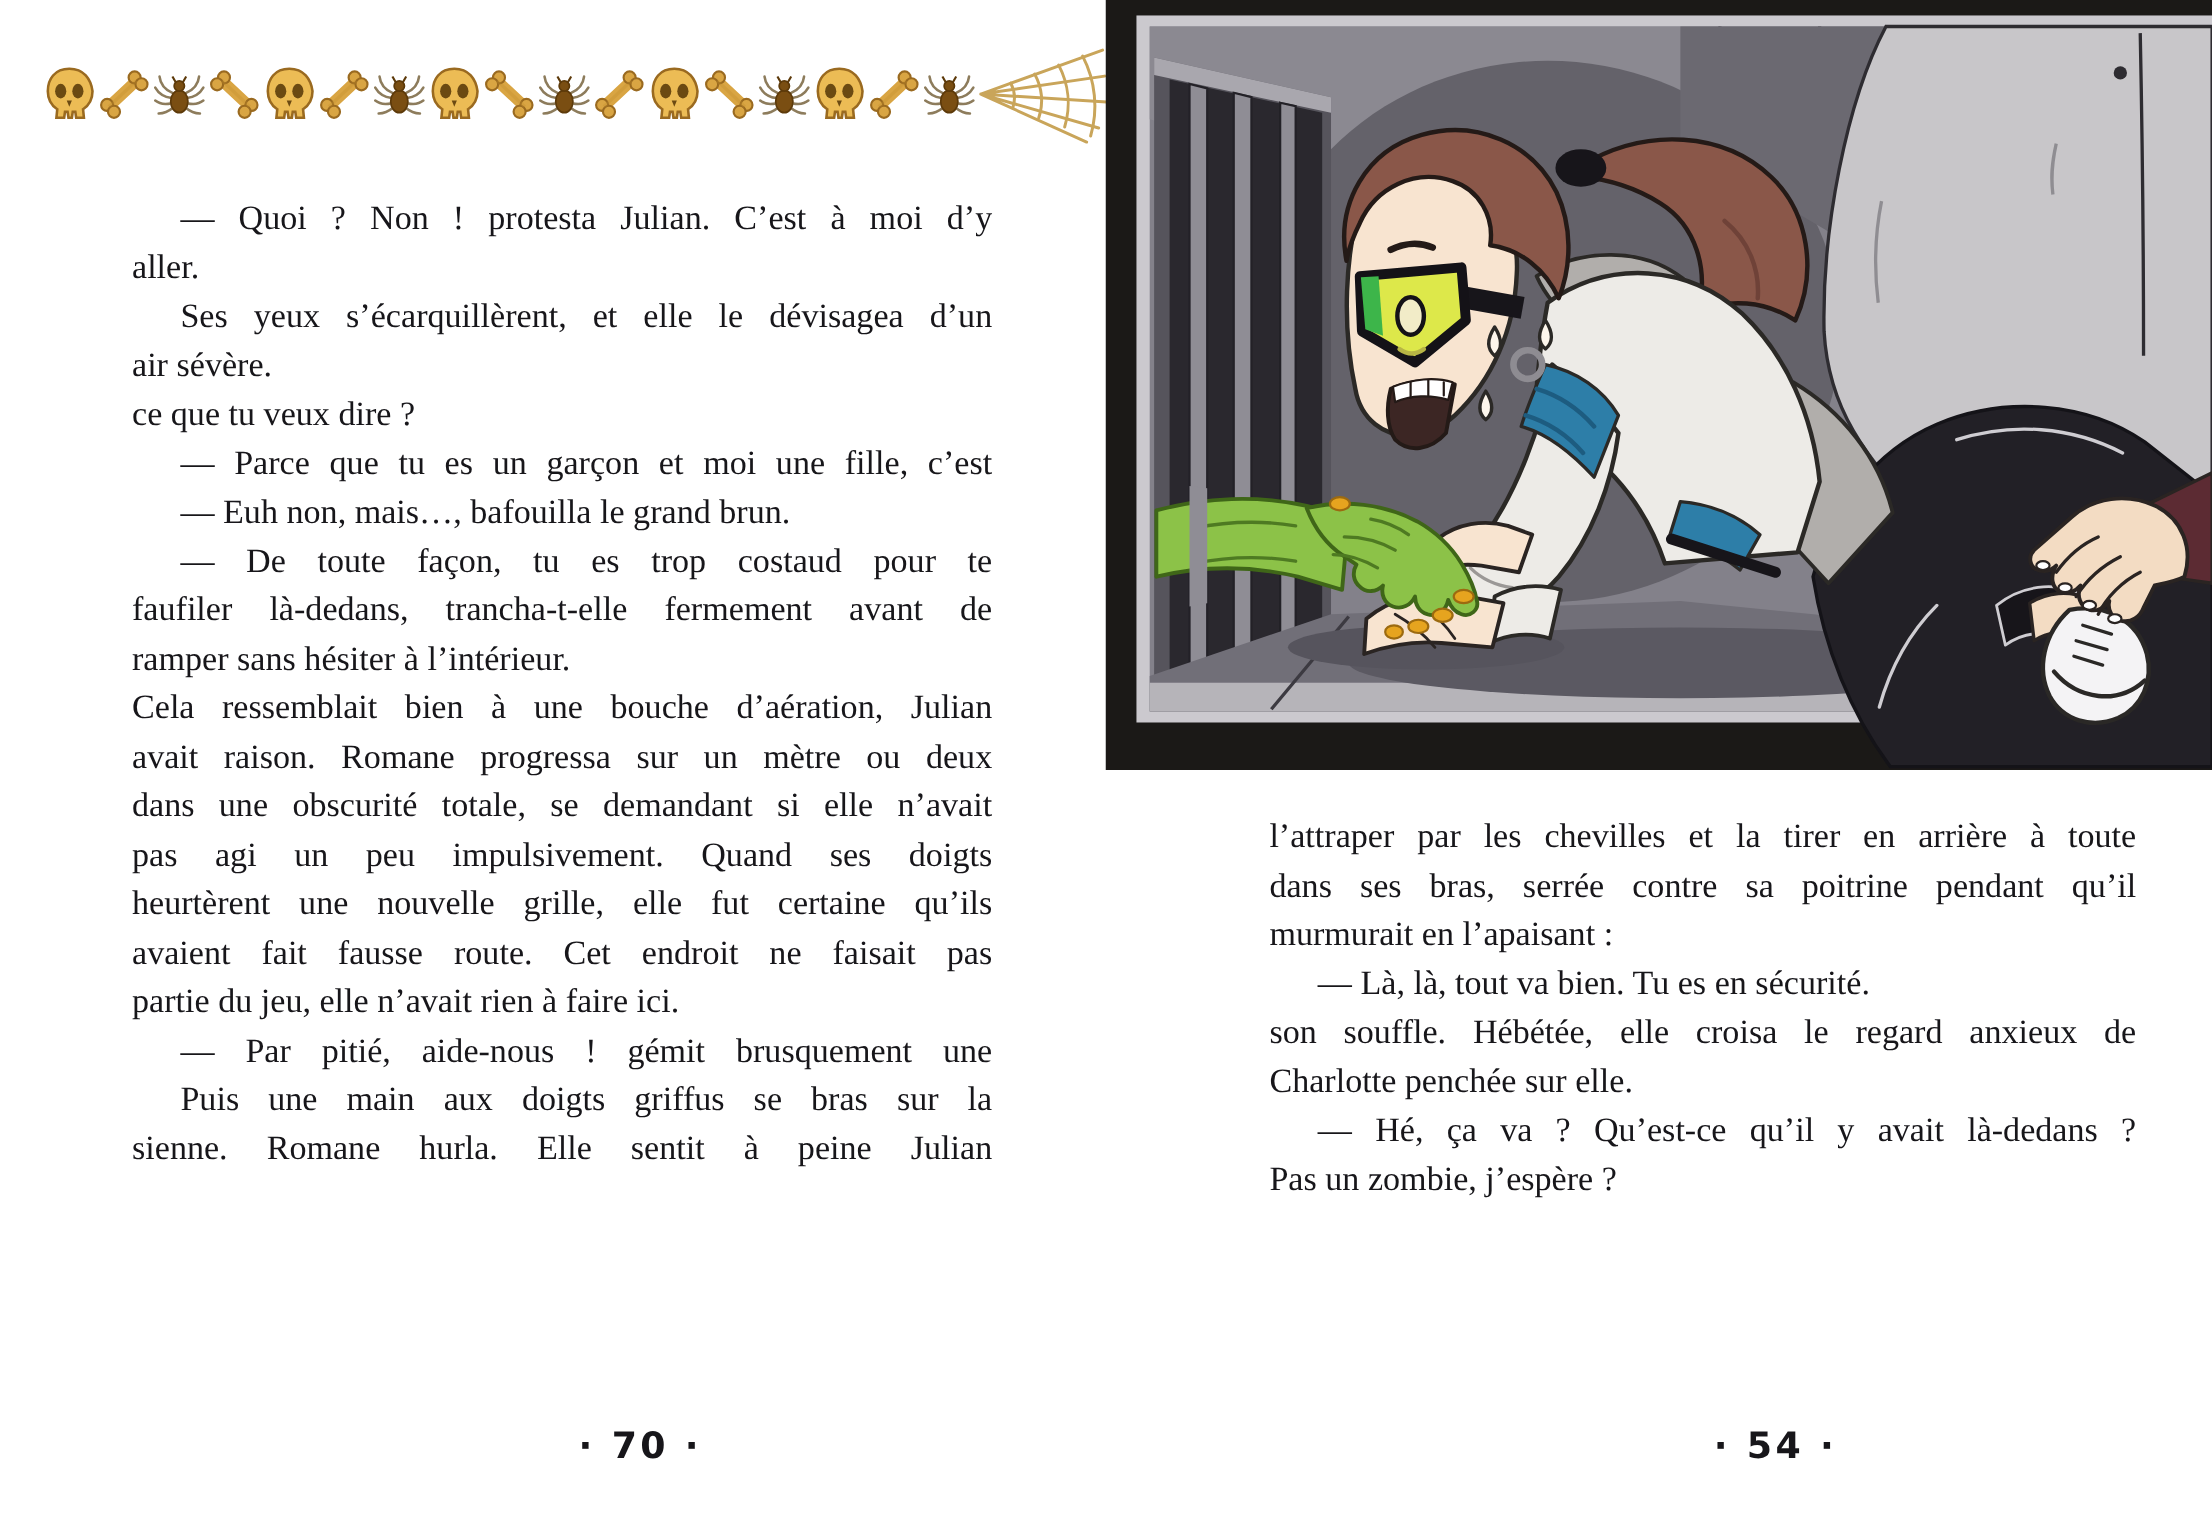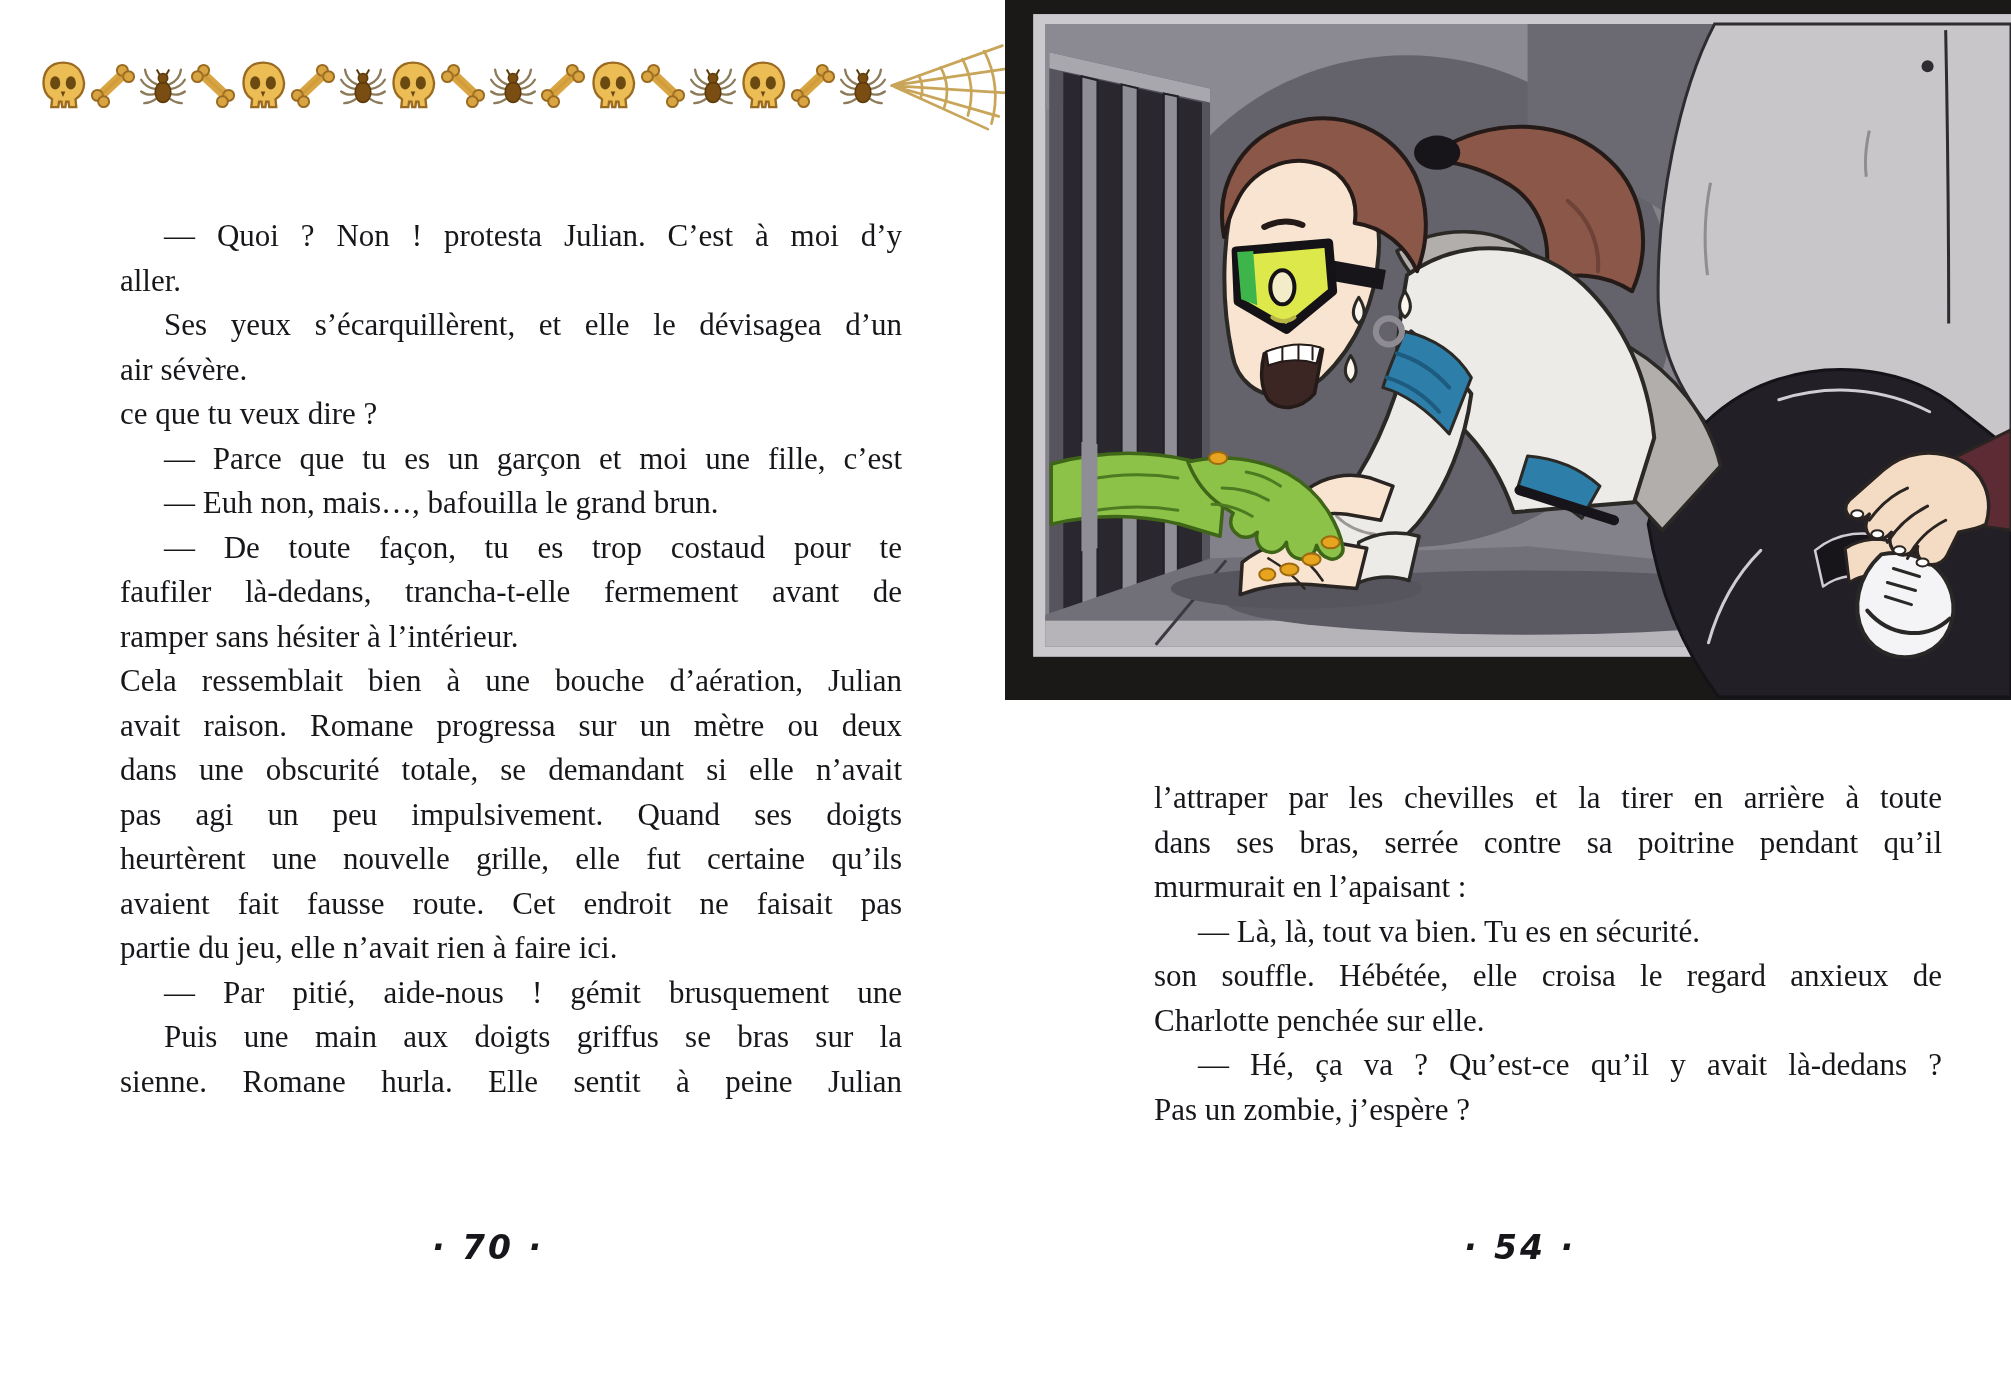--- a/index.html
+++ b/index.html
@@ -11,34 +11,34 @@
   
   .border-row{
     position:absolute;left:38px;top:32px;width:965px;height:108px;
     display:flex;justify-content:space-between;align-items:center;
   }
   .border-icon{display:inline-block;line-height:0;}
   .border-icon svg{width:50px;height:68px;}
   .border-icon.web svg{width:118px;height:96px;}
   .border-icon.flip svg{transform:scaleX(-1);}
   
-  .text-col{position:absolute;font-size:31px;line-height:44.5px;margin-top:38px;}
+  .text-col{position:absolute;font-size:31px;line-height:44.5px;}
   .text-col .bl{
     height:44.5px;overflow:hidden;
     text-align:justify;text-align-last:justify;
     white-space:normal;
   }
   .text-col .bl.end{text-align-last:left;}
   .text-col .bl.ind{padding-left:44px;}
   #left-text{left:120px;top:176px;width:782px;}
   #right-text{left:1154px;top:738px;width:788px;}
   
   .page-num{
-    position:absolute;top:1228px;width:300px;text-align:center;
-    font-family:"DejaVu Sans",sans-serif;font-weight:bold;font-style:italic;
+    position:absolute;top:1294px;width:300px;text-align:right;
+    font-family:"DejaVu Sans",sans-serif;font-weight:bold;
     font-size:33px;letter-spacing:3px;color:var(--ink,#17161a);
   }
   #page-num-left{left:338px;}
   #page-num-right{left:1370px;}
   
   .illu{position:absolute;left:1005px;top:0;width:1006px;height:700px;line-height:0;}
   .illu svg{width:100%;height:100%;}
 </style>
 </head>
 <body>

